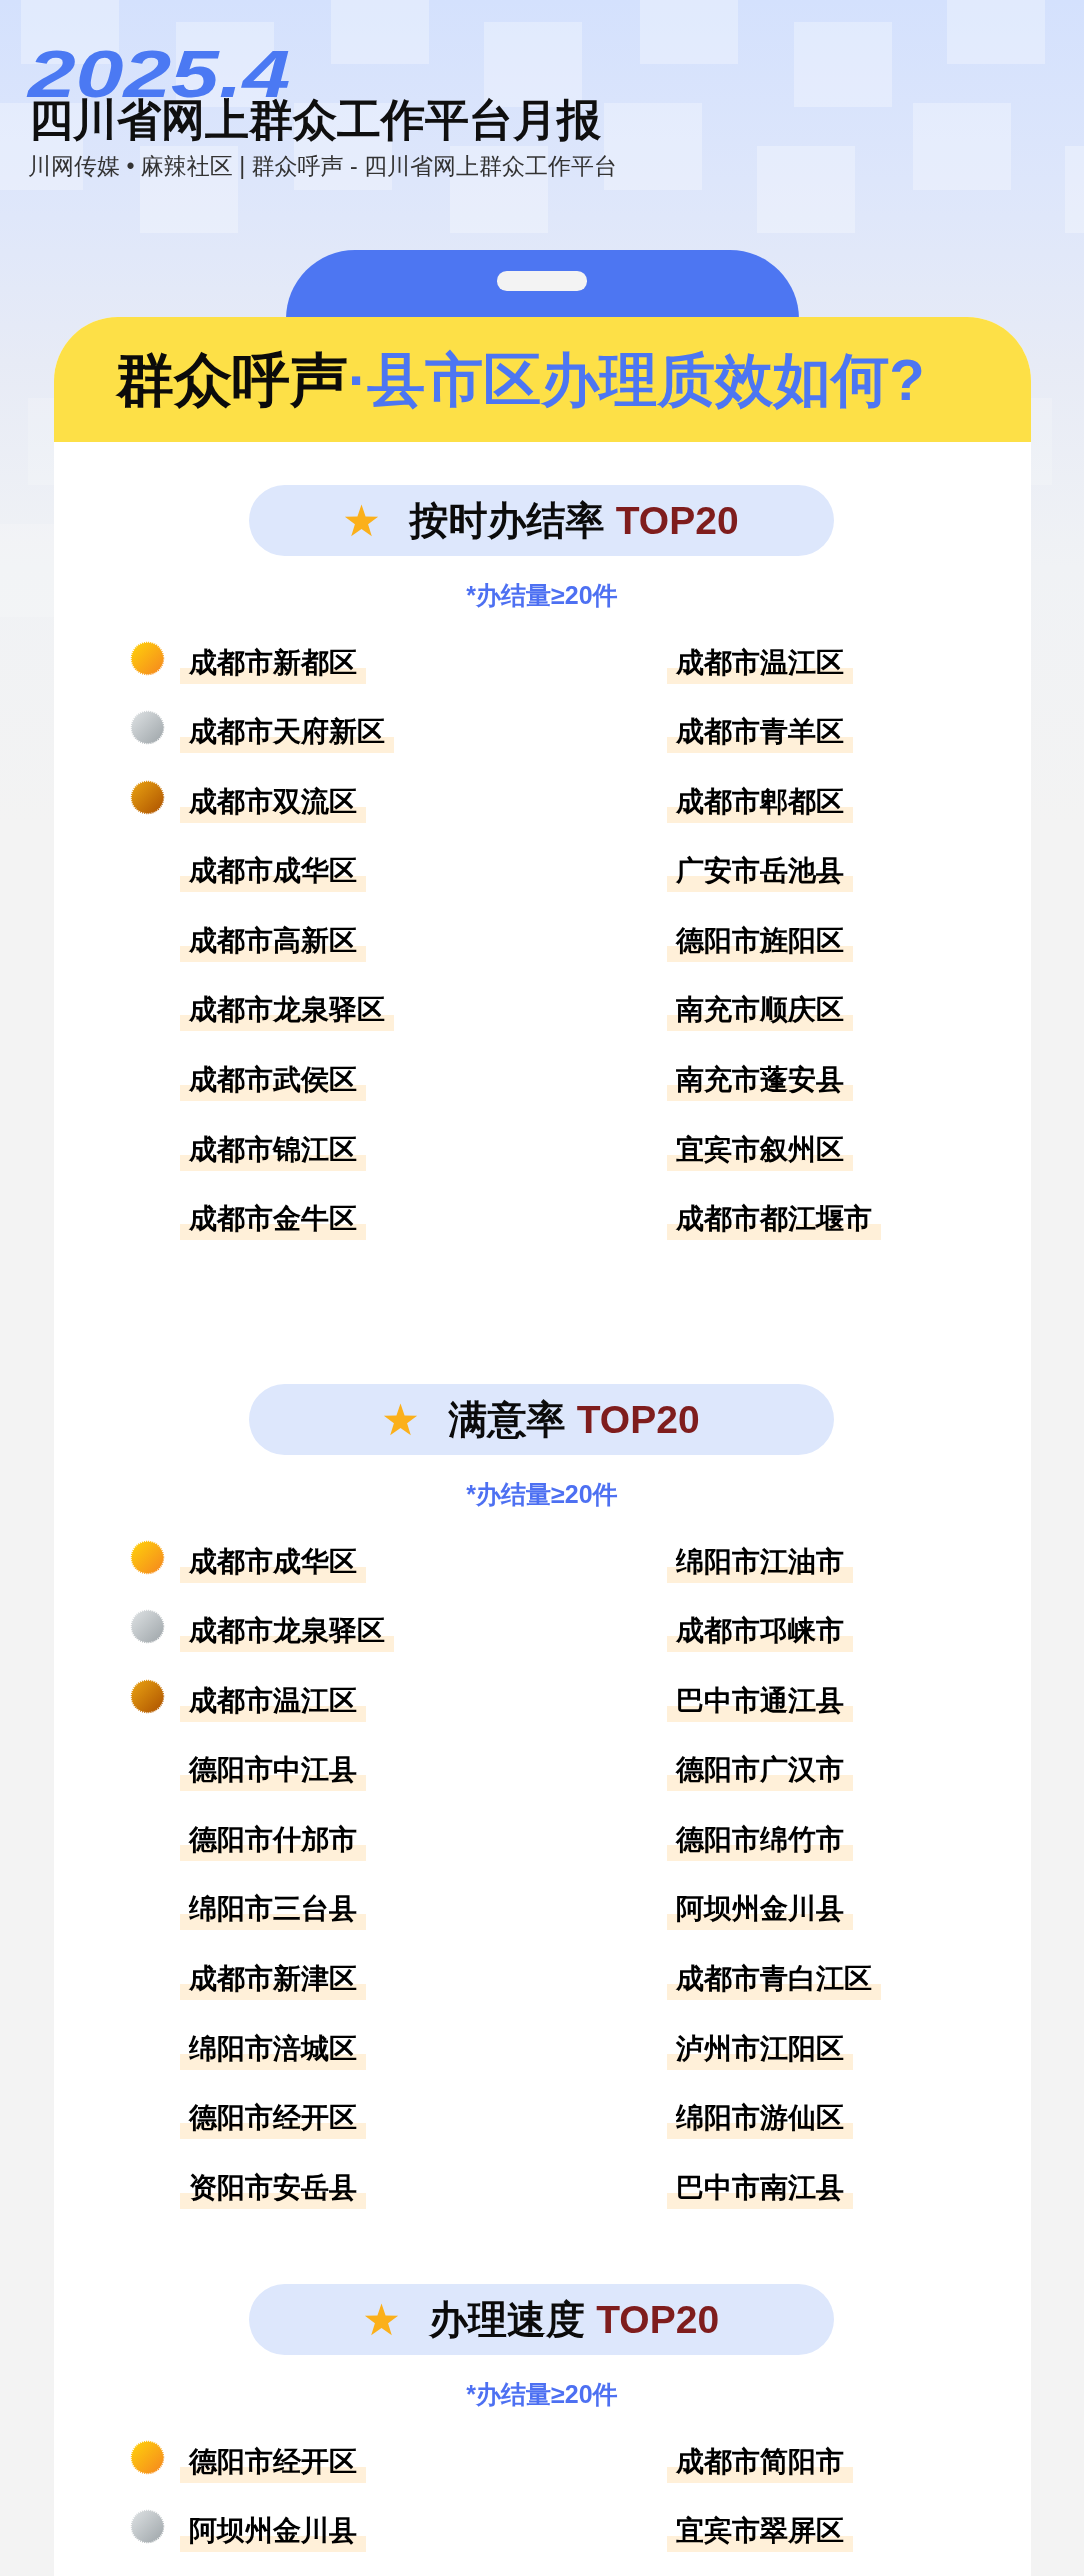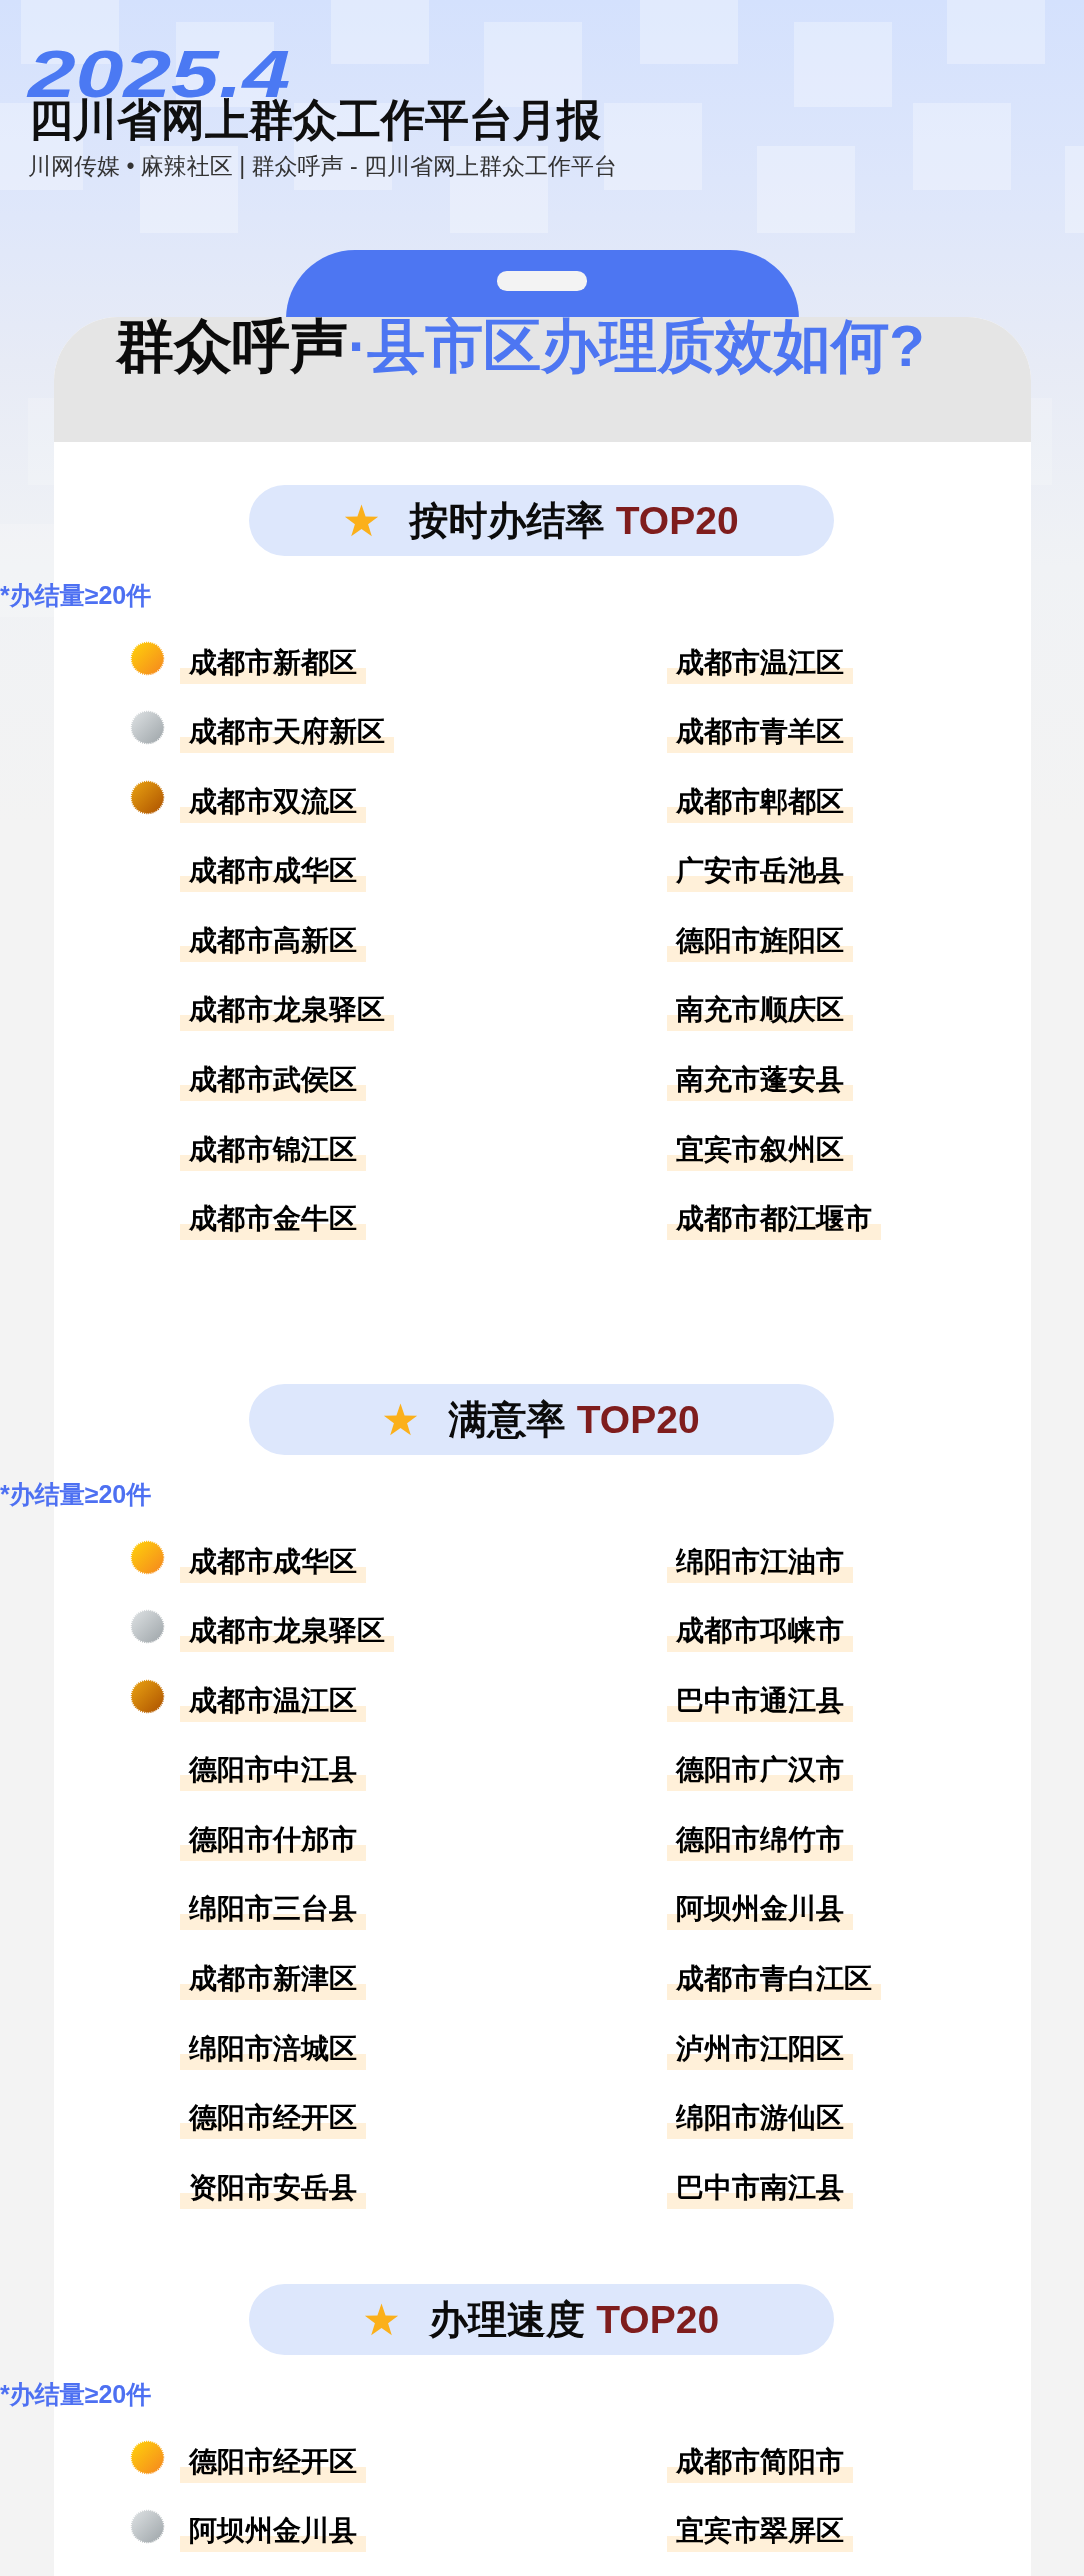--- a/index.html
+++ b/index.html
@@ -14,32 +14,32 @@
 
   .date{position:absolute;left:28px;top:40px;font-size:67px;line-height:67px;font-weight:700;font-style:italic;
         color:#4B79F3;transform:scaleX(1.28);transform-origin:left top;white-space:nowrap}
   .title{position:absolute;left:29px;top:98px;font-size:44px;line-height:44px;font-weight:900;color:#0f0f0f;white-space:nowrap}
   .subtitle{position:absolute;left:28px;top:153px;font-size:23px;line-height:26px;color:#333;white-space:nowrap}
 
   .tab{position:absolute;left:286px;top:250px;width:513px;height:88px;background:#4D76F2;border-radius:69px 69px 0 0}
   .tab-pill{position:absolute;left:211px;top:21px;width:90px;height:19.6px;border-radius:9.8px;background:#F3F3F3}
 
   .card{position:absolute;left:54px;top:317px;width:977px;height:2894px;background:#fff;border-radius:64px;overflow:hidden}
-  .card-header{height:125px;background:#e5e5e5;display:flex;padding-left:62px;white-space:nowrap}
+  .card-header{height:125px;background:#fde047;display:flex;align-items:center;padding-left:62px;white-space:nowrap}
   .heading{font-size:58px;line-height:58px;font-weight:900}
   .heading-black{color:#0b0b0b}
   .heading-blue{color:#4D76F2}
 
   .rank-section{position:absolute;left:0;width:1084px;height:900px}
   .sec-pill{position:absolute;left:249px;top:0;width:585px;height:71px;border-radius:36px;background:#DDE7FC;
             display:flex;align-items:center;justify-content:center;white-space:nowrap}
   .star{width:35px;height:34px;margin-right:30px;flex:none}
   .sec-title{font-size:39px;line-height:39px;font-weight:900;color:#0b0b0b}
   .sec-badge{font-size:39px;line-height:39px;font-weight:700;color:#7f1d1d;margin-left:11.3px}
-  .sec-note{position:absolute;left:0;top:98px;width:1084px;text-align:left;font-size:25px;line-height:25px;font-weight:700;color:#4D70F2}
+  .sec-note{position:absolute;left:0;top:98px;width:1084px;text-align:center;font-size:25px;line-height:25px;font-weight:700;color:#4D70F2}
 
   .rank-row{position:absolute;left:0;width:1084px;height:35px}
   .medal{position:absolute;left:130px;top:-4.1px;width:35px;height:35px}
   .district{position:absolute;top:0;font-size:28px;line-height:35px;font-weight:900;color:#000;white-space:nowrap;z-index:0}
   .district::before{content:"";position:absolute;left:-9.3px;right:-9.3px;top:23px;height:15.5px;background:#FFF0D9;z-index:-1}
   .district.left{left:189px}
   .district.right{left:676px}
 </style>
 </head>
 <body>

